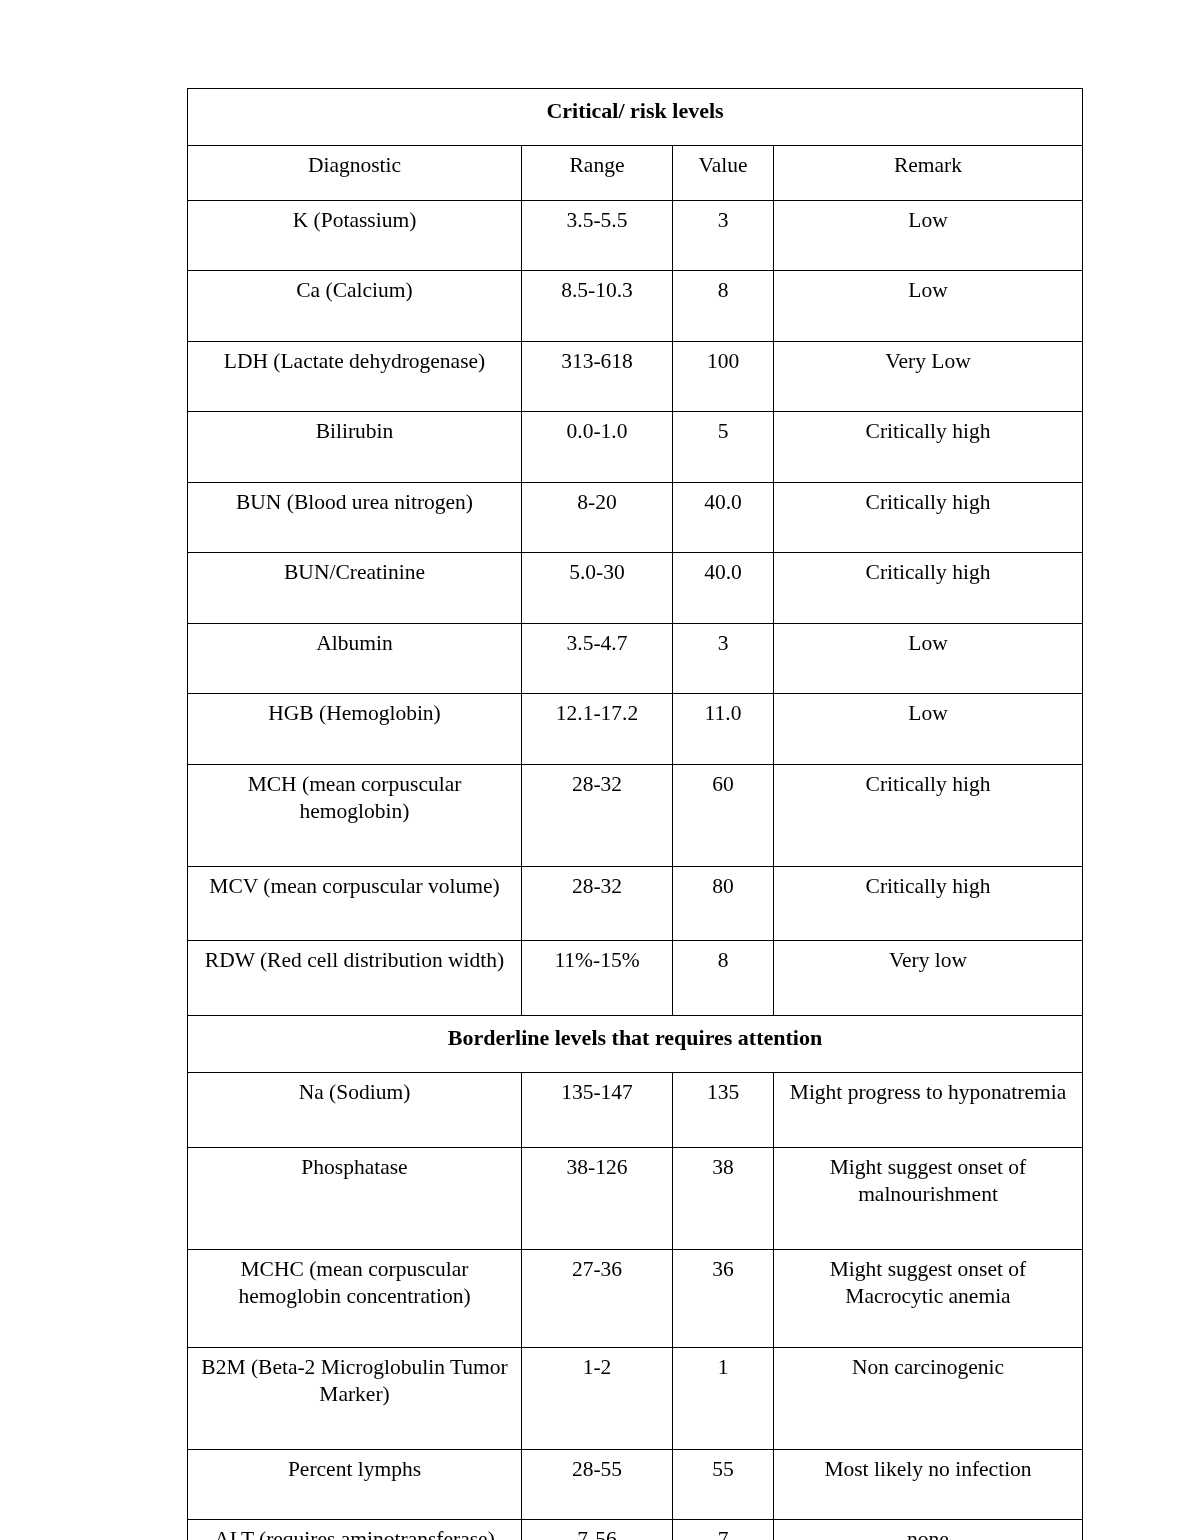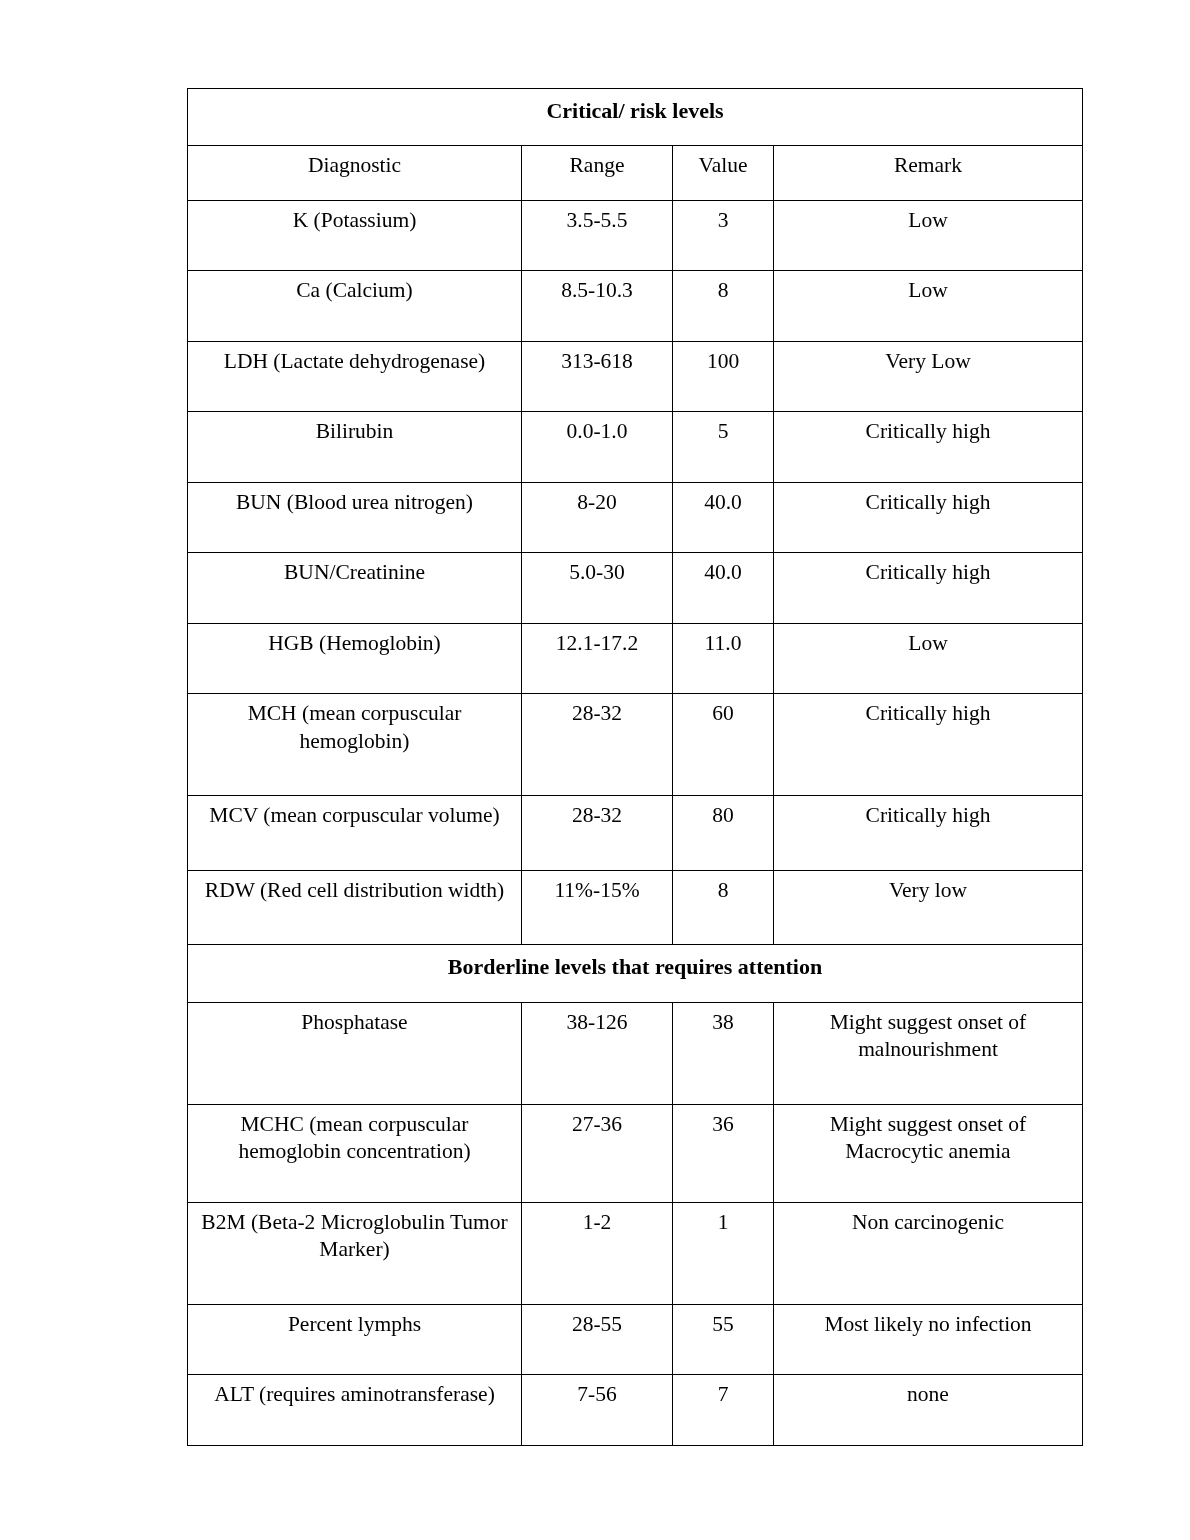--- a/index.html
+++ b/index.html
@@ -113,20 +113,26 @@
         <td>40.0</td>
         <td>Critically high</td>
       </tr>
       <tr class="data-row">
         <td>BUN/Creatinine</td>
         <td>5.0-30</td>
         <td>40.0</td>
         <td>Critically high</td>
       </tr>
       <tr class="data-row">
+        <td>Albumin</td>
+        <td>3.5-4.7</td>
+        <td>3</td>
+        <td>Low</td>
+      </tr>
+      <tr class="data-row">
         <td>HGB (Hemoglobin)</td>
         <td>12.1-17.2</td>
         <td>11.0</td>
         <td>Low</td>
       </tr>
       <tr class="tall-row">
         <td>MCH (mean corpuscular hemoglobin)</td>
         <td>28-32</td>
         <td>60</td>
         <td>Critically high</td>
@@ -141,20 +147,26 @@
         <td>RDW (Red cell distribution width)</td>
         <td>11%-15%</td>
         <td>8</td>
         <td>Very low</td>
       </tr>
 
       <tr>
         <td class="section-head" colspan="4">Borderline levels that requires attention</td>
       </tr>
 
+      <tr class="tall-row">
+        <td>Na (Sodium)</td>
+        <td>135-147</td>
+        <td>135</td>
+        <td>Might progress to hyponatremia</td>
+      </tr>
       <tr class="tall-row">
         <td>Phosphatase</td>
         <td>38-126</td>
         <td>38</td>
         <td>Might suggest onset of malnourishment</td>
       </tr>
       <tr class="data-row">
         <td>MCHC (mean corpuscular hemoglobin concentration)</td>
         <td>27-36</td>
         <td>36</td>

